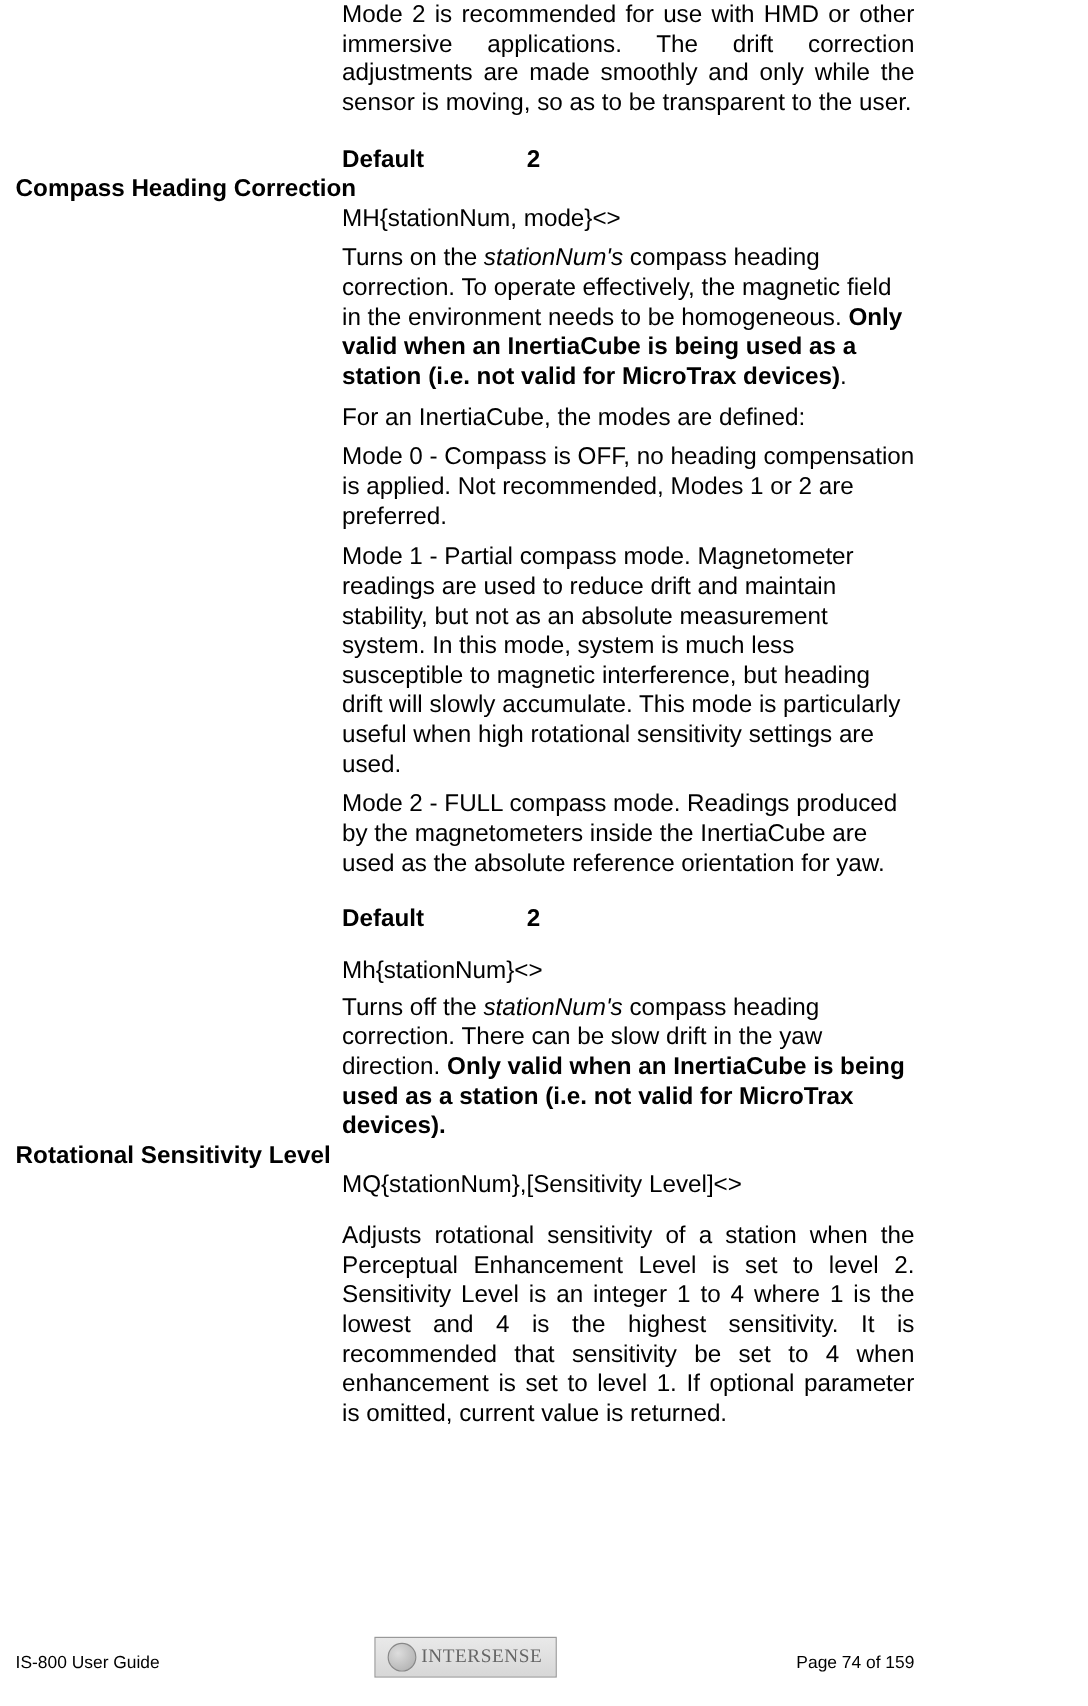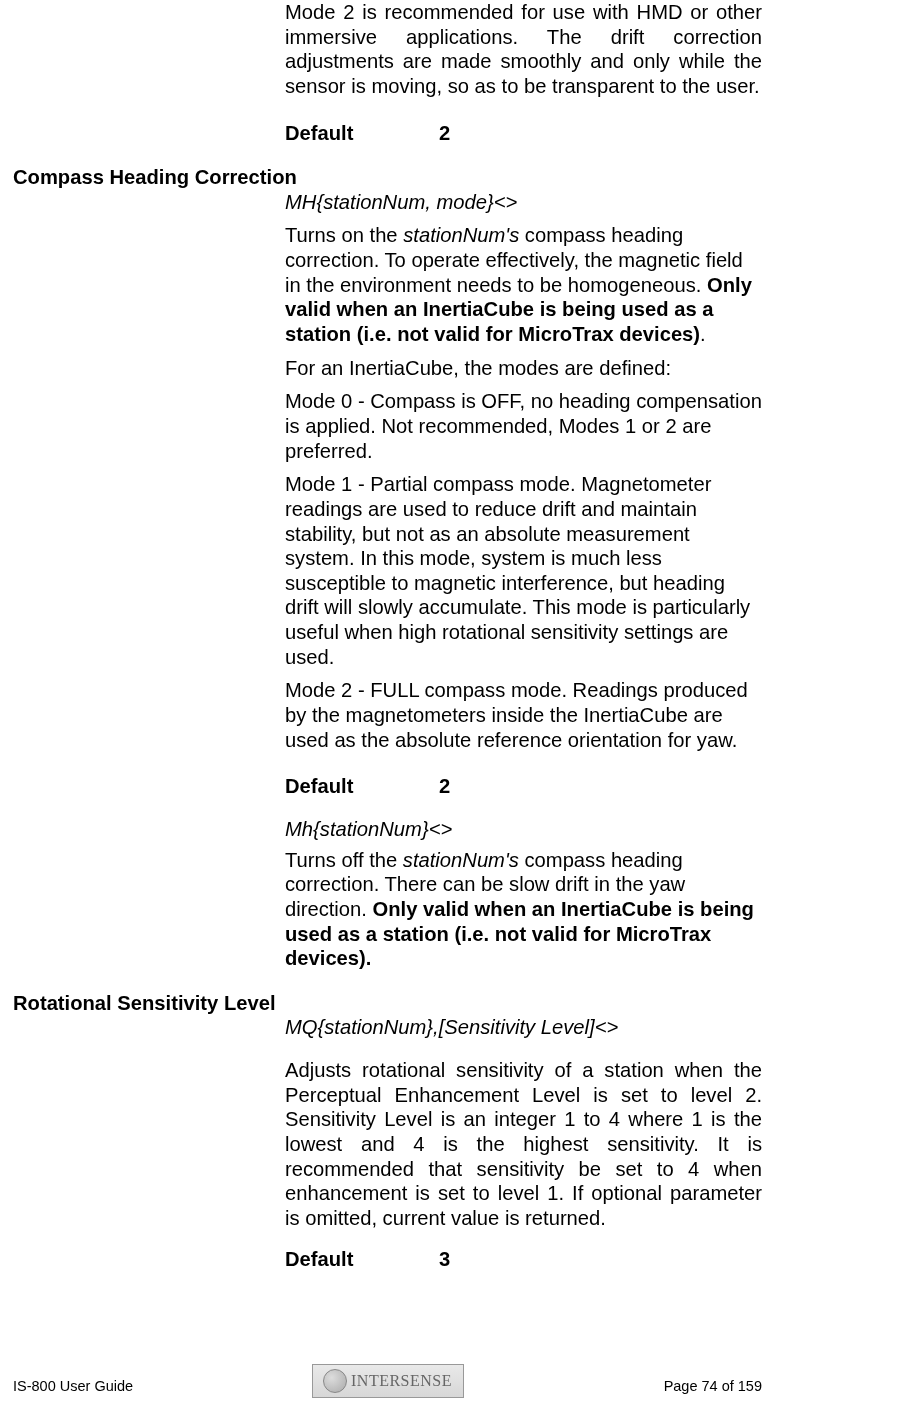--- a/index.html
+++ b/index.html
@@ -23,25 +23,23 @@
     left: 13px;
     right: 15px;
     top: 0;
   }
   .indent {
     margin-left: 272px;
     margin-right: 0;
   }
   .section-heading {
     font-weight: bold;
-    margin-top: 20px;
     margin-bottom: 0;
   }
   .syntax {
-    font-style: italic;
     margin-top: 0;
   }
   .para {
     margin-top: 9px;
   }
   .para0 {
     margin-top: 0;
   }
   .justify {
     text-align: justify;
@@ -130,24 +128,20 @@
 
     <div class="indent para" style="margin-top:6px;">
       <span>Turns off the </span><span class="italic">stationNum's</span><span> compass heading correction.  There can be slow drift in the yaw direction.  </span><span class="bold">Only valid when an InertiaCube is being used as a station (i.e. not valid for MicroTrax devices).</span>
     </div>
 
     <div class="section-heading">Rotational Sensitivity Level</div>
     <div class="indent syntax">MQ{stationNum},[Sensitivity Level]&lt;&gt;</div>
 
     <div class="indent para justify" style="margin-top:18px;">Adjusts rotational sensitivity of a station when the Perceptual Enhancement Level is set to level 2.  Sensitivity Level is an integer 1 to 4 where 1 is the lowest and 4 is the highest sensitivity.  It is recommended that sensitivity be set to 4 when enhancement is set to level 1. If optional parameter is omitted, current value is returned.</div>
 
-    <div class="indent default-row" style="margin-top:16px;">
-      <span>Default</span>
-      <span class="default-value">3</span>
-    </div>
 
   </div>
 
   <div class="footer">
     <span>IS-800 User Guide</span>
     <span>Page 74 of 159</span>
     <div class="footer-center">
       <div class="logo">
         <span class="logo-globe"></span>
         <span>INTERSENSE</span>

